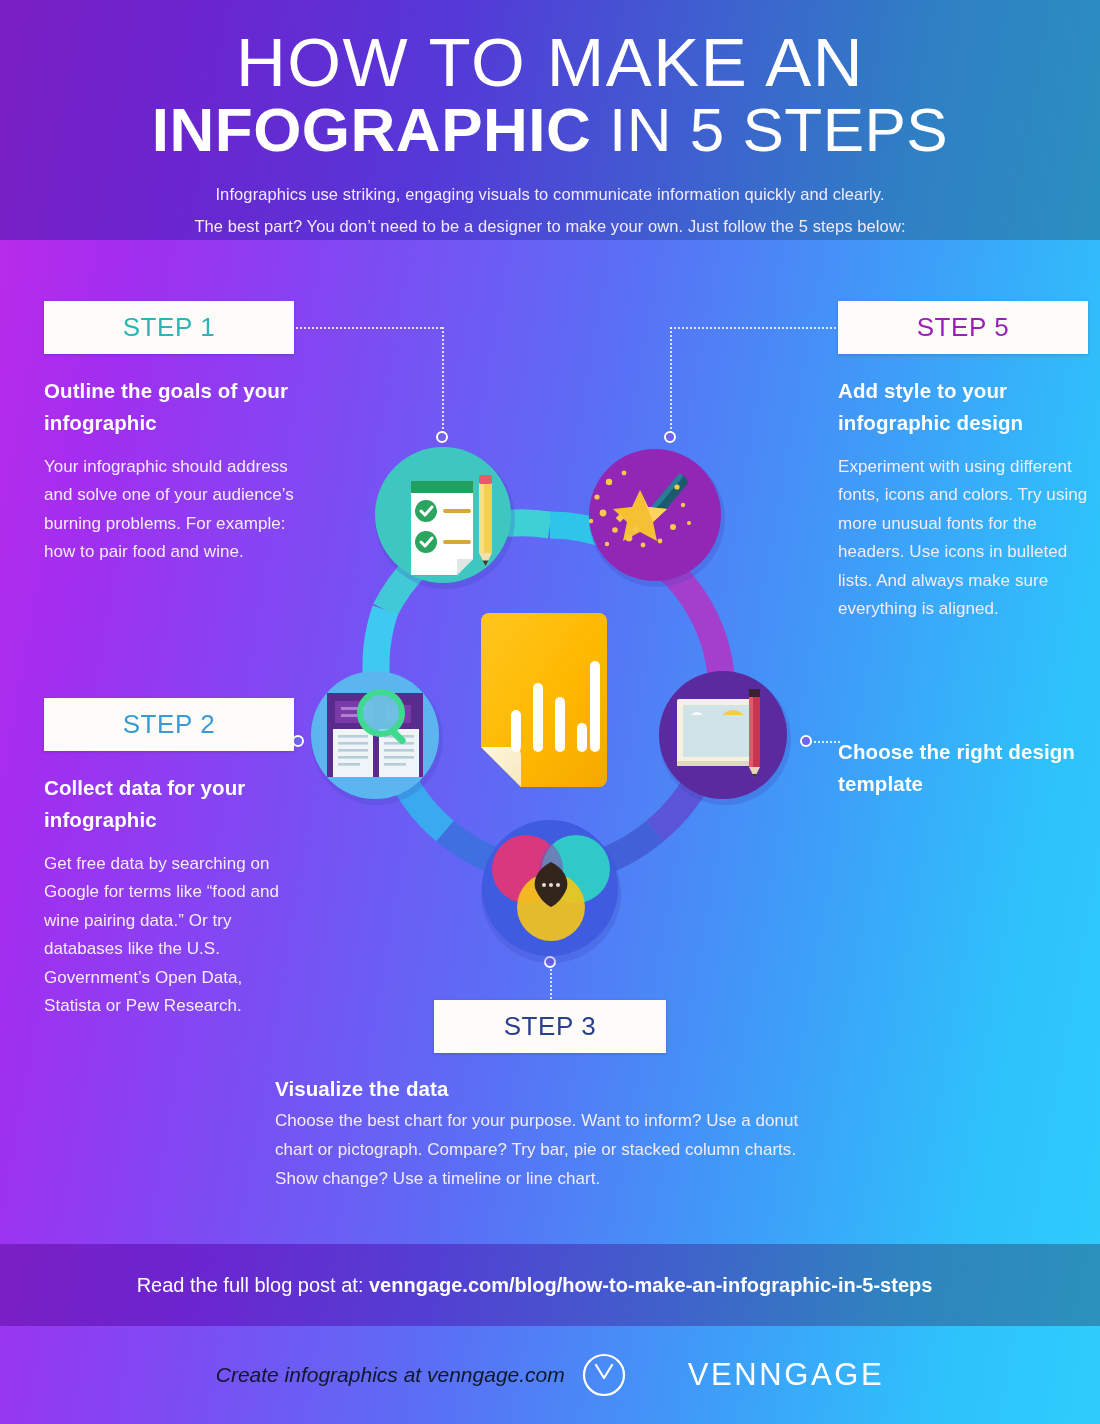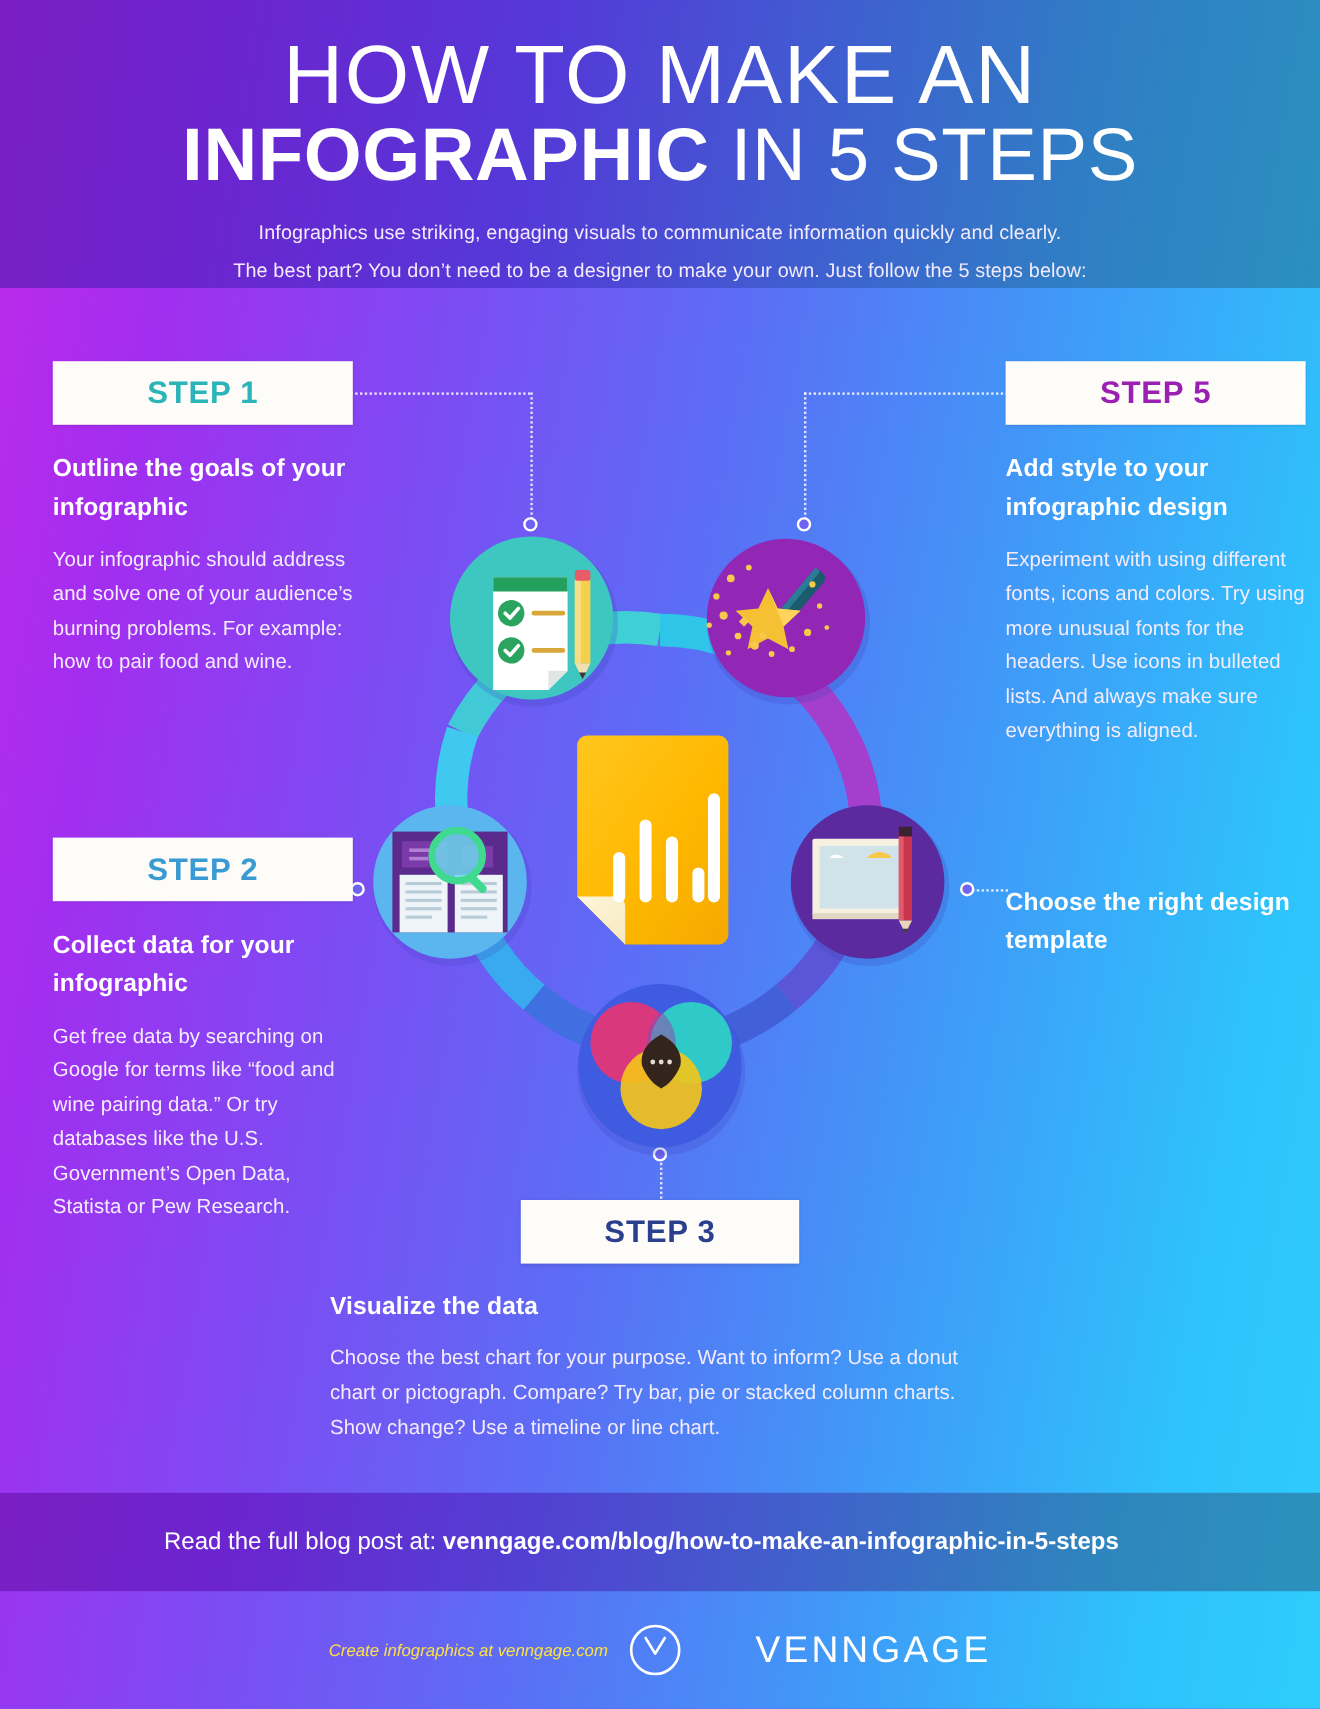--- a/index.html
+++ b/index.html
@@ -38,39 +38,39 @@
     font-size:16.5px; font-weight:400; color:#f2eafd;
     line-height:1.95; padding-top:14px; letter-spacing:0.1px;
   }
 
   
   .step-block { position:absolute; width:250px; }
   .step-label {
     background:#fdfcf8; height:53px; display:flex; align-items:center; justify-content:center;
     box-shadow:0 1px 3px rgba(30,10,60,.18);
   }
-  .step-label span { font-size:26px; font-weight:700; letter-spacing:0.6px; }
+  .step-label span { font-size:26px; font-weight:400; letter-spacing:0.6px; }
   .step-heading {
     font-size:20.5px; font-weight:700; color:#ffffff; line-height:1.55;
     margin-top:21px; letter-spacing:0.1px;
   }
   .step-body {
     font-size:17px; font-weight:400; color:#f4ecfd; line-height:1.68;
     margin-top:14px; letter-spacing:0.05px;
   }
 
   #step1 { left:44px; top:301px; }
   #step2 { left:44px; top:698px; }
   #step5 { left:838px; top:301px; }
   #step4 { left:838px; top:715px; }
 
   #step3 { position:absolute; left:275px; top:1000px; width:550px; text-align:left; }
   #step3 .step-label { width:232px; margin:0 auto; }
   #step3 .step-heading { font-size:20.5px; margin-top:20px; }
-  #step3 .step-body { font-size:17px; margin-top:13px; line-height:1.7; }
+  #step3 .step-body { font-size:17px; margin-top:2px; line-height:1.7; }
 
   
   .conn { position:absolute; }
   .conn-h { height:0; border-top:2.5px dotted rgba(255,255,255,.82); }
   .conn-v { width:0; border-left:2.5px dotted rgba(255,255,255,.82); }
   .conn-dot {
     position:absolute; width:12px; height:12px; border-radius:50%;
     background:#6f63f2; border:2.5px solid #ffffff;
   }
 
@@ -84,21 +84,21 @@
     display:flex; align-items:center; justify-content:center;
   }
   #cta-text { font-size:20px; color:#ffffff; font-weight:400; }
   #cta-text b { font-weight:700; }
 
   
   #brand {
     position:absolute; left:0; top:1326px; width:1100px; height:98px;
     display:flex; align-items:center; justify-content:center; gap:16px;
   }
-  #brand-tagline { font-size:14px; font-style:italic; color:#fde047; }
+  #brand-tagline { font-size:21px; font-style:italic; color:#0f172a; }
   #brand-name { font-size:31px; color:#ffffff; font-weight:400; letter-spacing:2.6px;margin-left:45px; }
 </style>
 </head>
 <body>
 
 <div id="bg-main"></div>
 <div id="bg-header"></div>
 
 <div id="header">
   <div class="title-l1">HOW TO MAKE AN</div>

